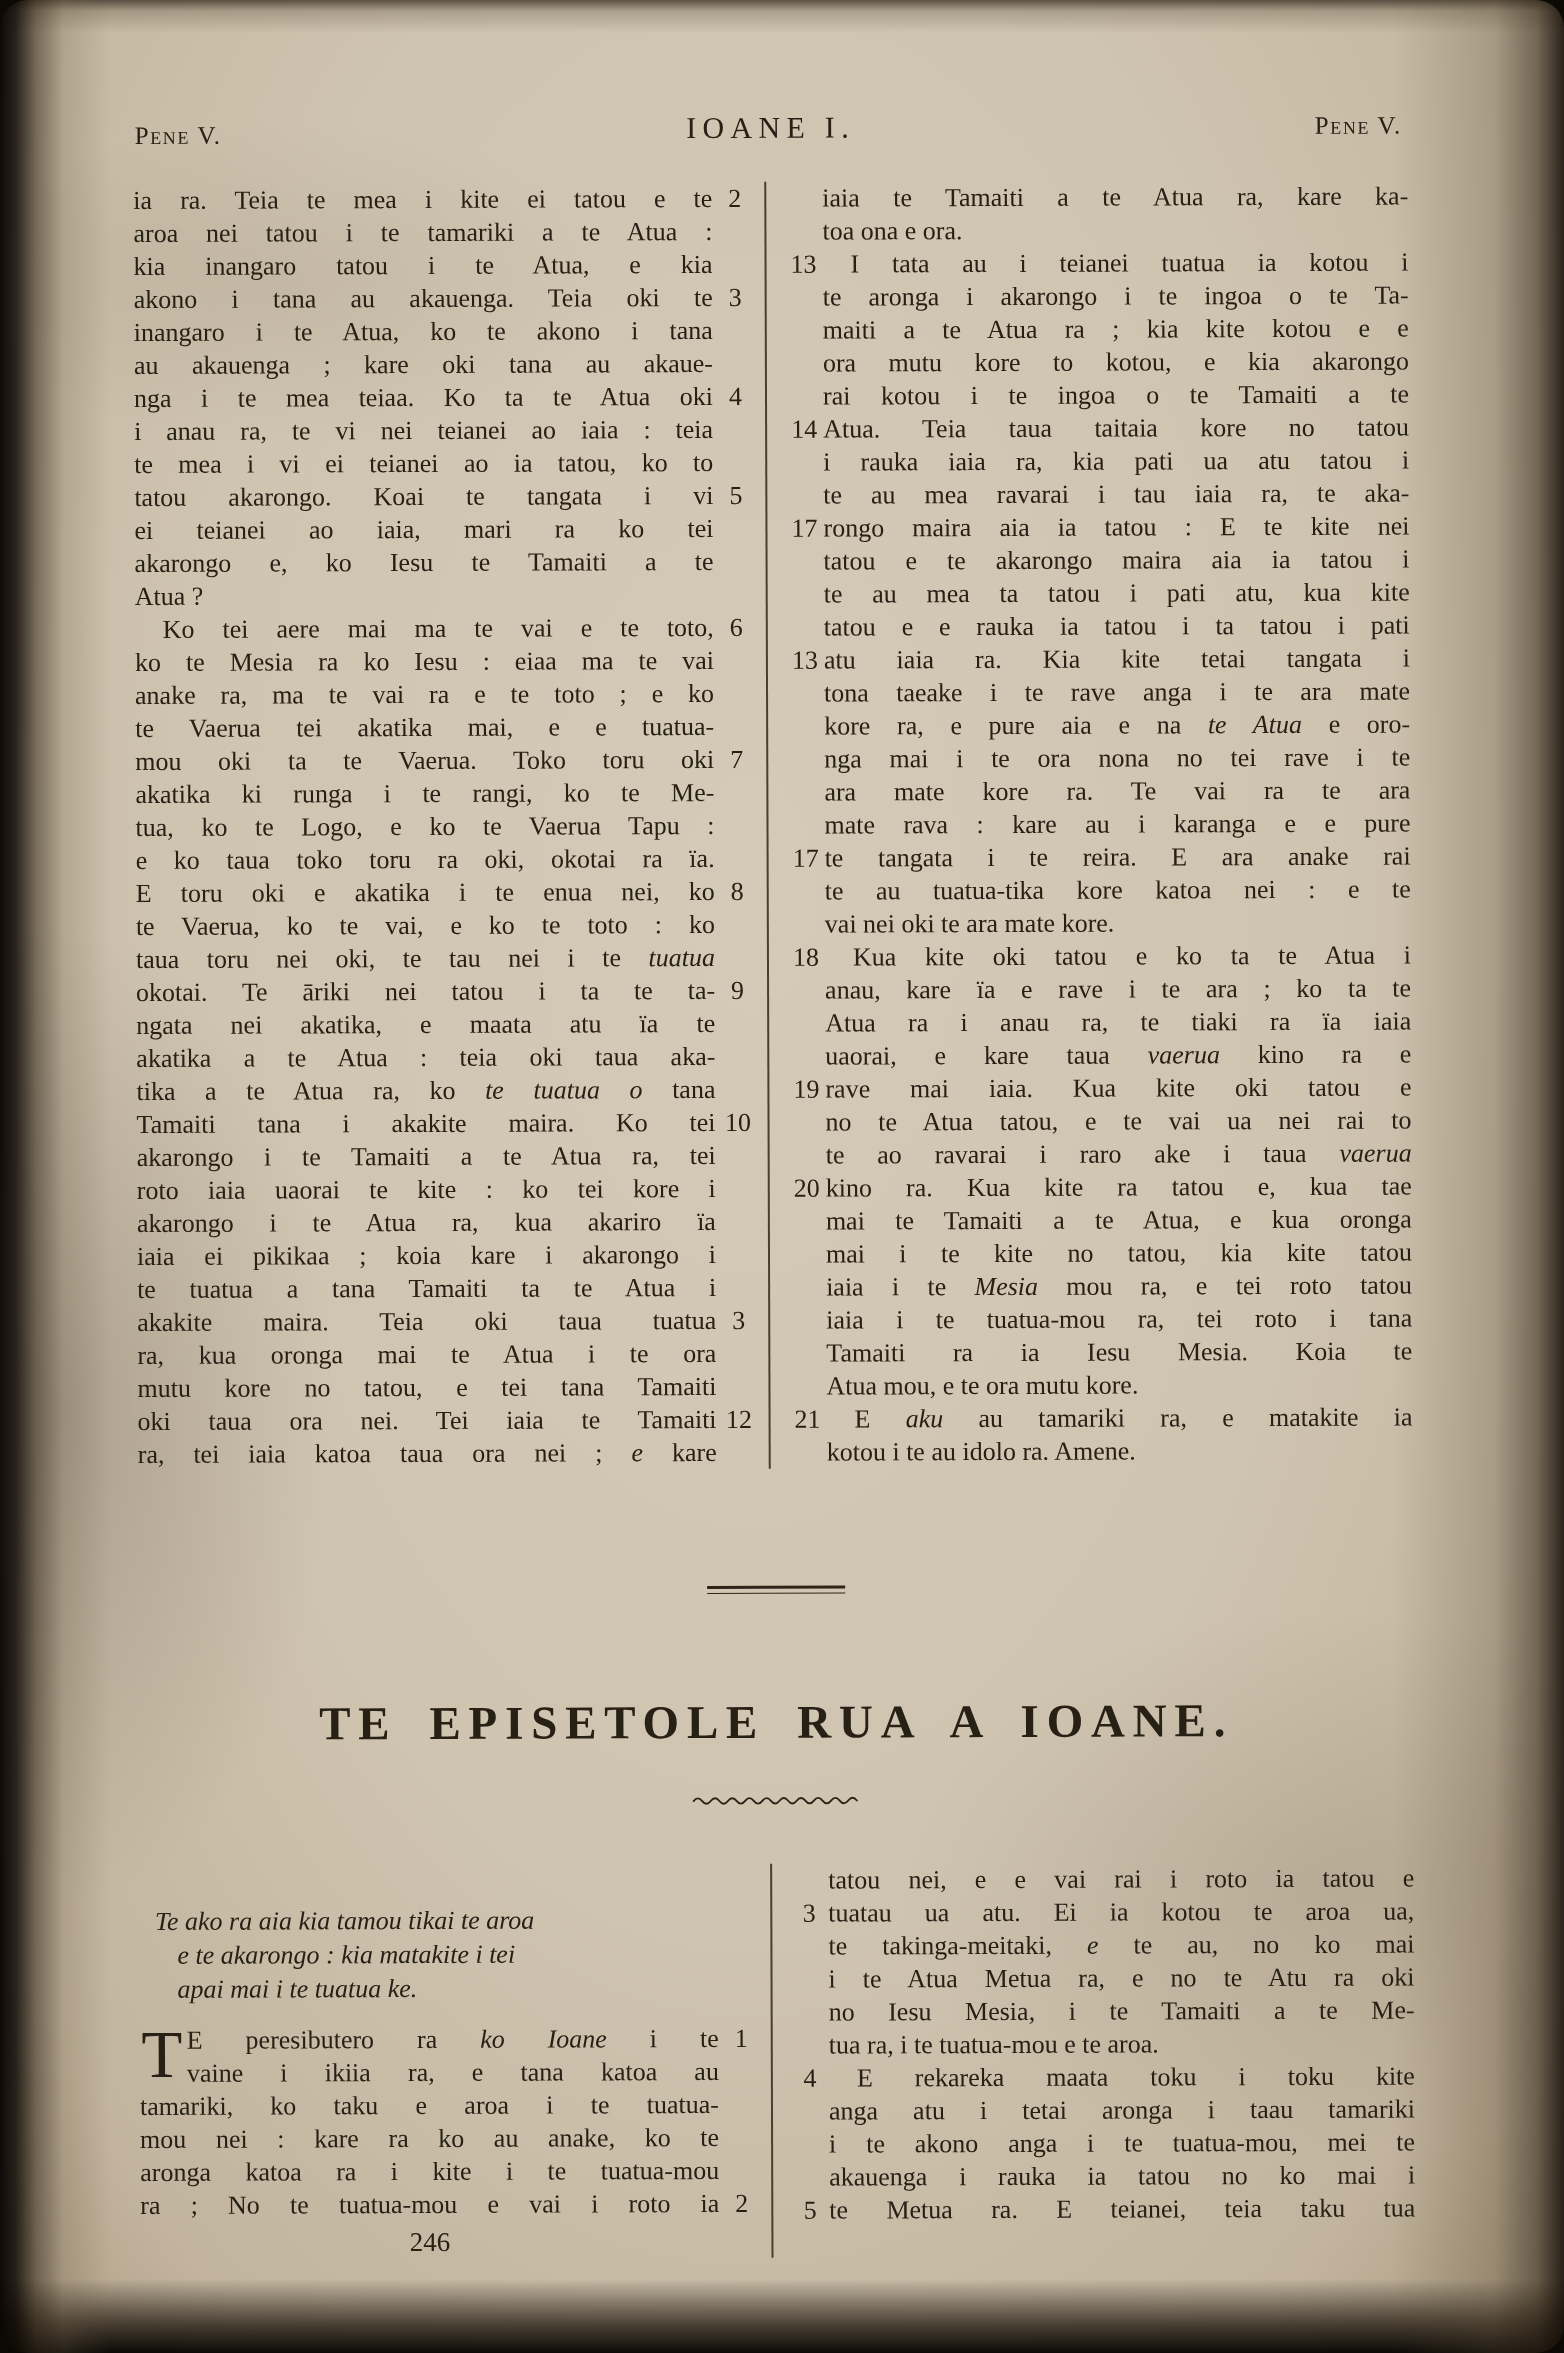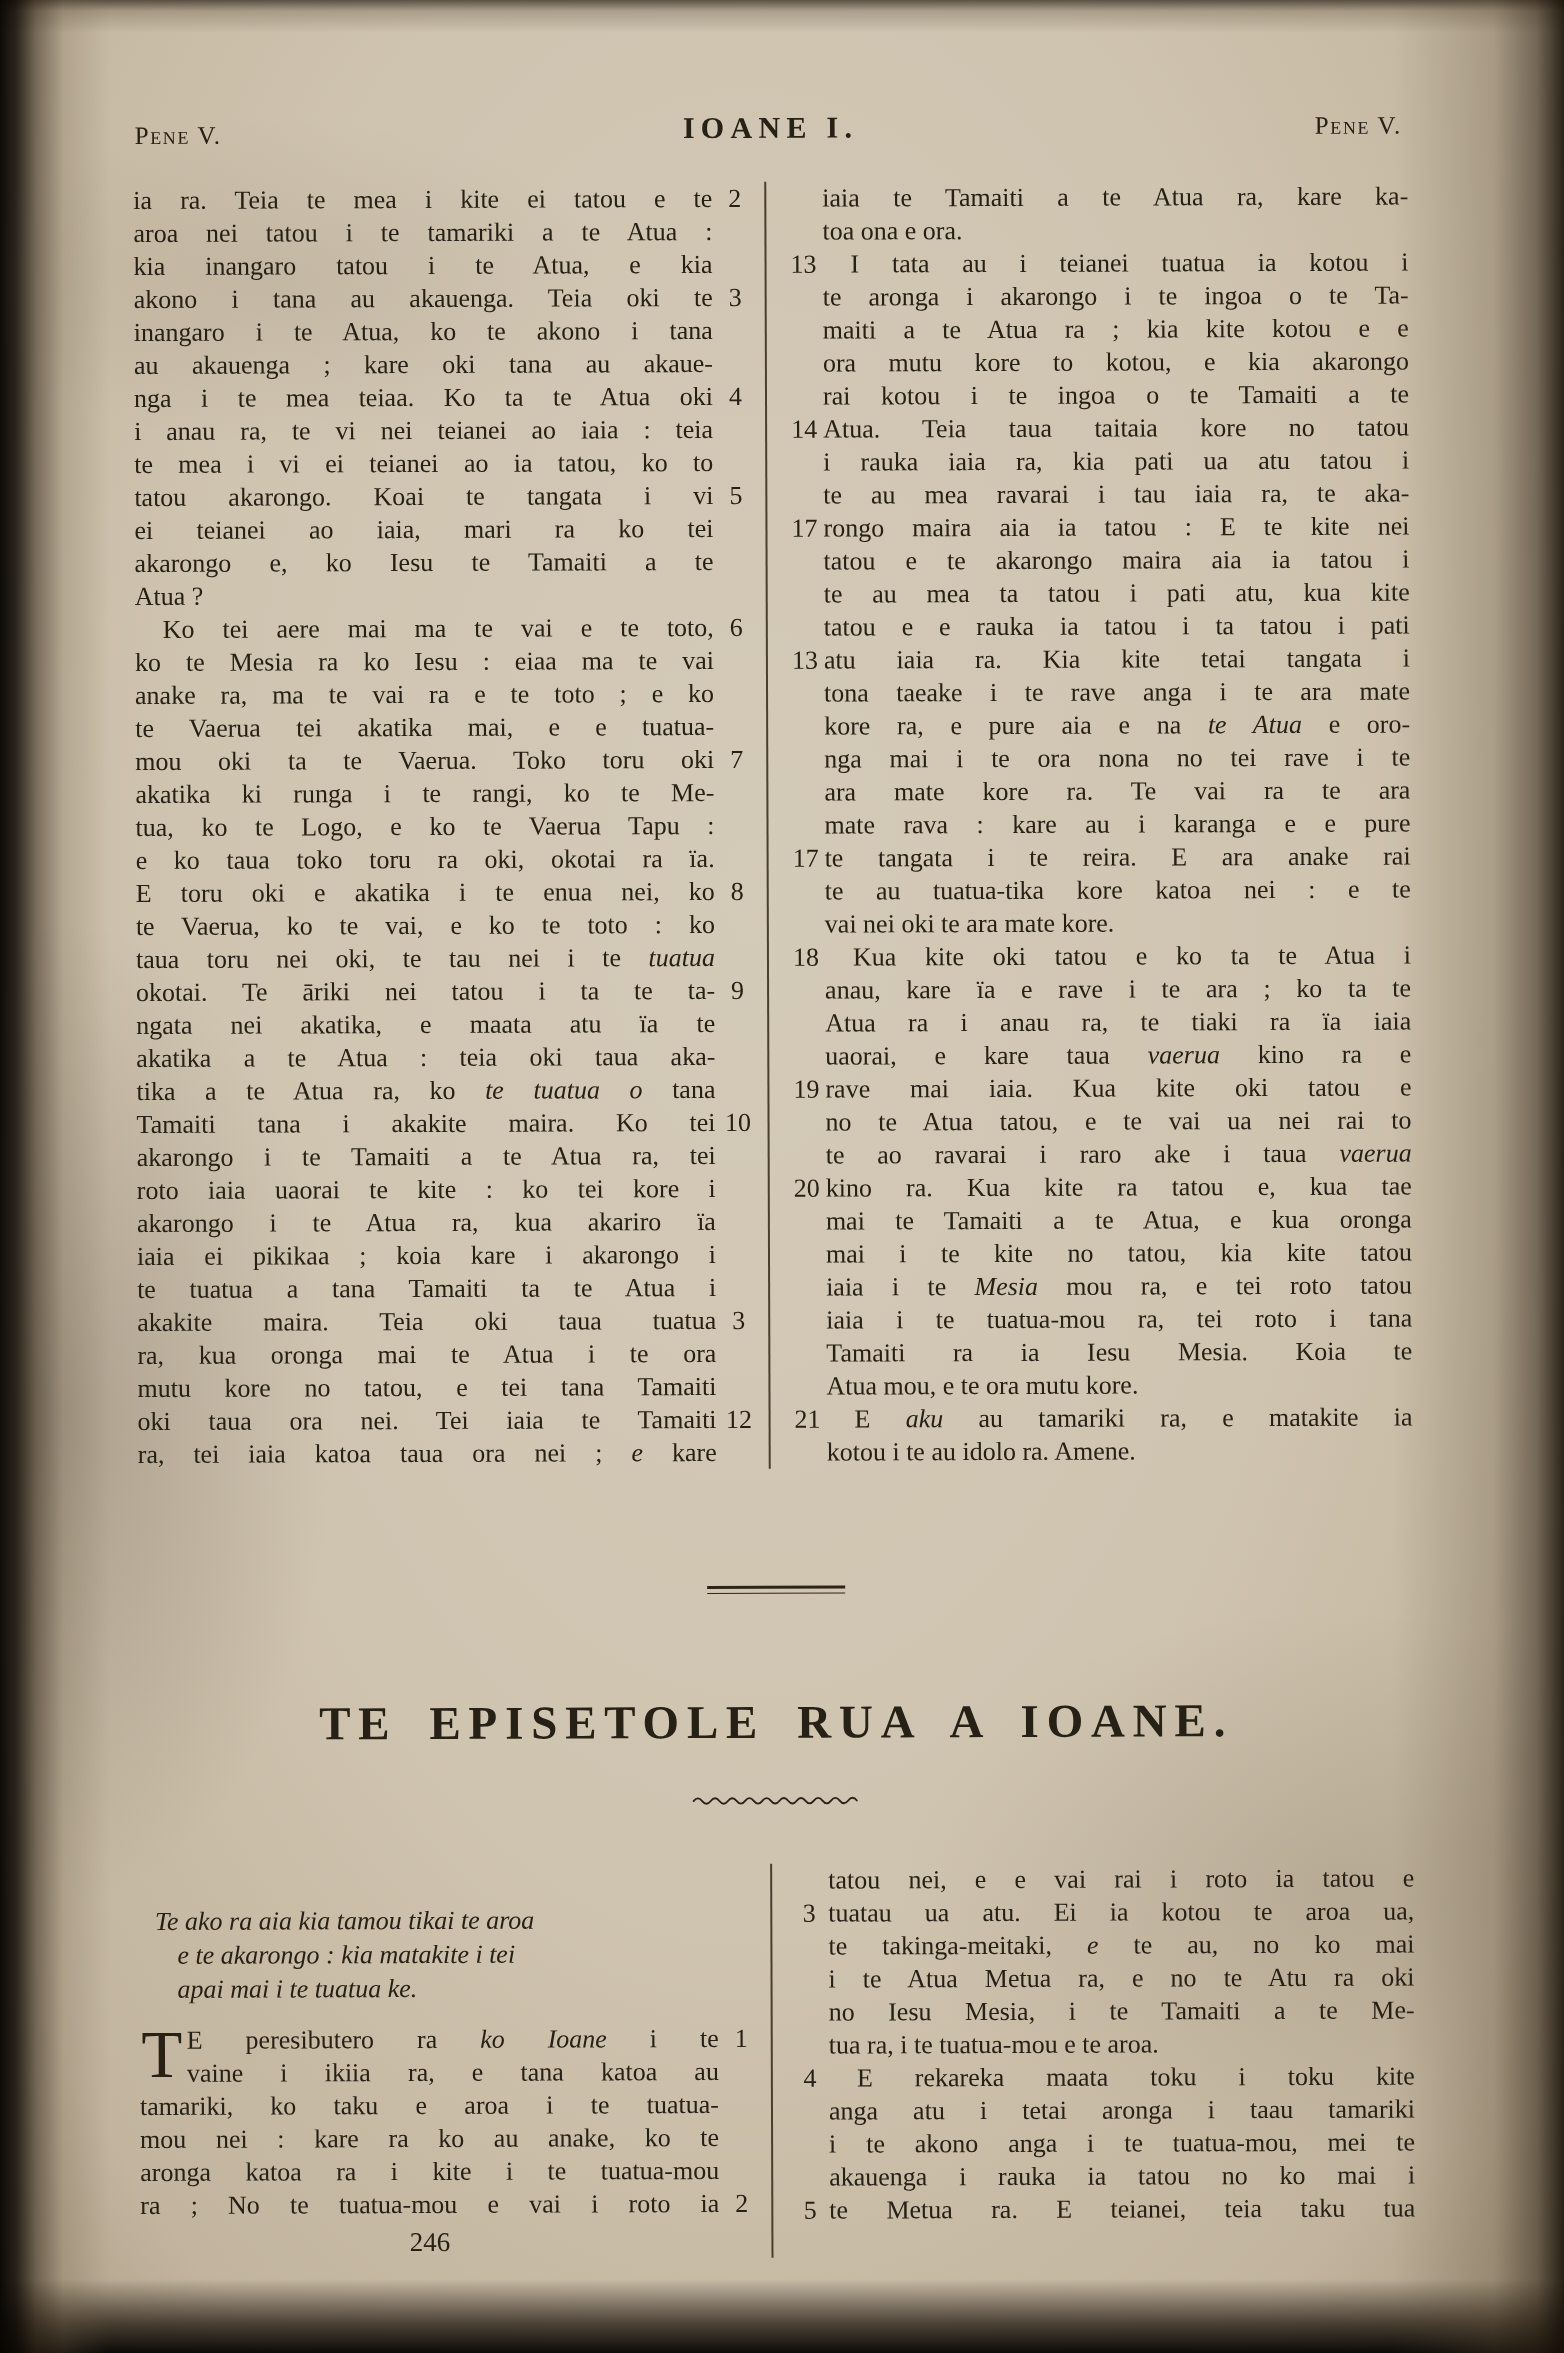--- a/index.html
+++ b/index.html
@@ -5,39 +5,40 @@
   * { margin:0; padding:0; box-sizing:border-box; }
   html,body { width:1565px; height:2354px; overflow:hidden; background:#0c0905; }
   .page {
     position:absolute; inset:0;
     background:
       linear-gradient(90deg, rgba(8,5,2,0.97) 0px, rgba(14,9,4,0.85) 15.6px, rgba(52,40,26,0.55) 36px, rgba(110,94,70,0.25) 63px, rgba(0,0,0,0) 110px),
       linear-gradient(270deg, rgba(22,15,8,0.88) 0px, rgba(48,37,23,0.55) 27px, rgba(92,76,54,0.28) 70px, rgba(0,0,0,0) 172px),
       linear-gradient(0deg, rgba(6,4,2,0.97) 0px, rgba(26,18,10,0.7) 30px, rgba(0,0,0,0) 74px),
       linear-gradient(180deg, rgba(30,22,12,0.65) 0px, rgba(60,48,30,0.25) 11px, rgba(0,0,0,0) 33px),
       radial-gradient(ellipse at 48% 38%, #d4cab8 0%, #cfc4b0 50%, #c2b49e 82%, #a4957c 100%);
+    border-radius: 28px;
   }
   .grain {
     position:absolute; inset:0; pointer-events:none;
     background:
       radial-gradient(469px 235px at 18% 12%, rgba(90,75,55,0.10), transparent 70%),
       radial-gradient(626px 391px at 85% 80%, rgba(70,55,38,0.12), transparent 70%),
       radial-gradient(391px 704px at 4% 60%, rgba(40,30,20,0.18), transparent 70%);
   }
   .content {
     position:absolute; left:133px; top:110px; width:1275px;
     transform:rotate(-0.2deg); transform-origin:top left;
     color:var(--ink, #272014);
     font-family:"Liberation Serif","DejaVu Serif",serif;
     font-size:26px; line-height:33px;
   }
   
   .runhead { position:relative; height:47px; margin-bottom:27px; }
   .rh-left  { position:absolute; left:1.6px;  top:9.4px; font-variant:small-caps; font-size:25px; letter-spacing:1.6px; }
-  .rh-center{ position:absolute; left:50%; top:3.1px; transform:translateX(-50%); font-size:30px; letter-spacing:6.3px;font-weight:bold; }
+  .rh-center{ position:absolute; left:50%; top:3.1px; transform:translateX(-50%); font-size:30px; letter-spacing:6.3px; }
   .rh-right { position:absolute; right:6.3px; top:3.1px; font-variant:small-caps; font-size:25px; letter-spacing:1.6px; }
   
   .two-col { display:flex; align-items:stretch; justify-content:space-between; }
   .col.left { width:624px; }
   .col.right{ width:635px; }
   .vrule { width:2.3px; background:var(--rule, #4a3e2e); }
   .row { display:flex; }
   .col.left  .vnum { flex:0 0 45px; text-align:center; }
   .col.right .vnum { flex:0 0 49px; text-align:center; padding-left:11px; }
   .ltxt { flex:1 1 auto; text-align:justify; text-align-last:justify; }

